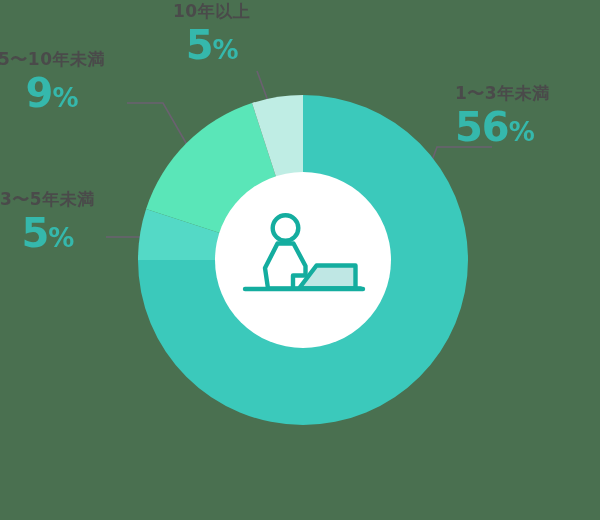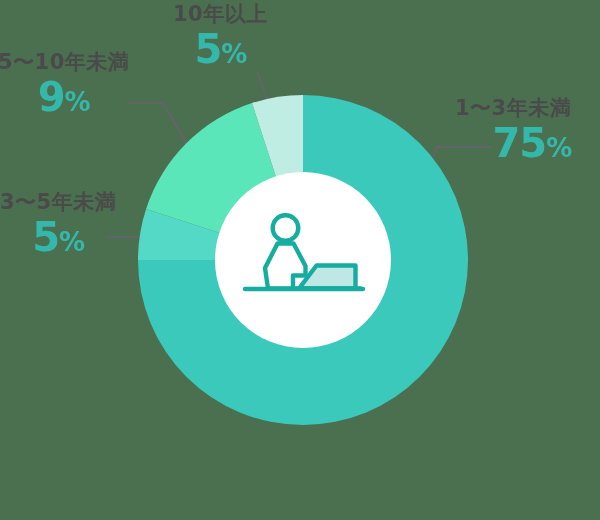--- a/index.html
+++ b/index.html
@@ -28,21 +28,21 @@
   }
   .callout {
     position: absolute;
     text-align: center;
     line-height: 1;
     white-space: nowrap;
   }
   .callout .cat {
     display: block;
     color: #4a4a4a;
-    font-size: 21px;
+    font-size: 17px;
     font-weight: bold;
     letter-spacing: 0.5px;
     line-height: 1.15;
   }
   .callout .val {
     display: block;
     color: #35b8ac;
     font-weight: bold;
     line-height: 1.05;
     margin-top: 2px;
@@ -50,21 +50,21 @@
   .callout .val .num {
     font-size: 40px;
     letter-spacing: -1px;
   }
   .callout .val .pct {
     font-size: 26px;
     letter-spacing: -1px;
   }
 
   
-  #callout-0 { left: 455px; top: 84px; text-align: right; margin-top: 12px; }
+  #callout-0 { left: 455px; top: 84px; text-align: left; }
   #callout-1 { left: 173px; top: 2px;  text-align: center; }
   #callout-2 { left: -2px;  top: 50px; text-align: center; }
   #callout-3 { left: 0px;   top: 190px; }
 </style>
 </head>
 <body style="background: rgb(74, 112, 80);">
 
 <div id="chart-root">
 
   <svg class="svg-layer" viewBox="0 0 600 520">
@@ -100,21 +100,21 @@
 
       <path d="M 277.5,243.5 L 293.5,243.5 L 305.5,266.0 L 305.5,275.5 L 293.0,275.5 L 293.0,288.5 L 268.0,288.5 L 265.0,268.0 Z"></path>
 
       <path d="M 245.0,289.0 L 363.0,289.0"></path>
     </g>
   </svg>
 
   <div class="callout" id="callout-0">
     <span class="cat">1〜3年未満</span>
     <span class="val">
-      <span class="num">75</span><span class="pct">%</span>
+      <span class="num">56</span><span class="pct">%</span>
     </span>
   </div>
 
   <div class="callout" id="callout-1">
     <span class="cat">10年以上</span>
     <span class="val">
       <span class="num">5</span><span class="pct">%</span>
     </span>
   </div>
 

